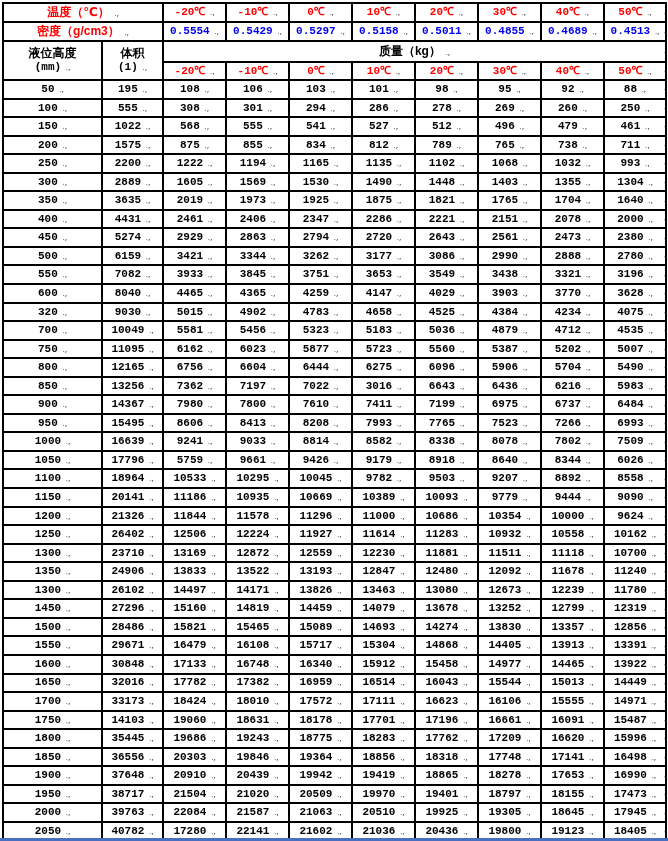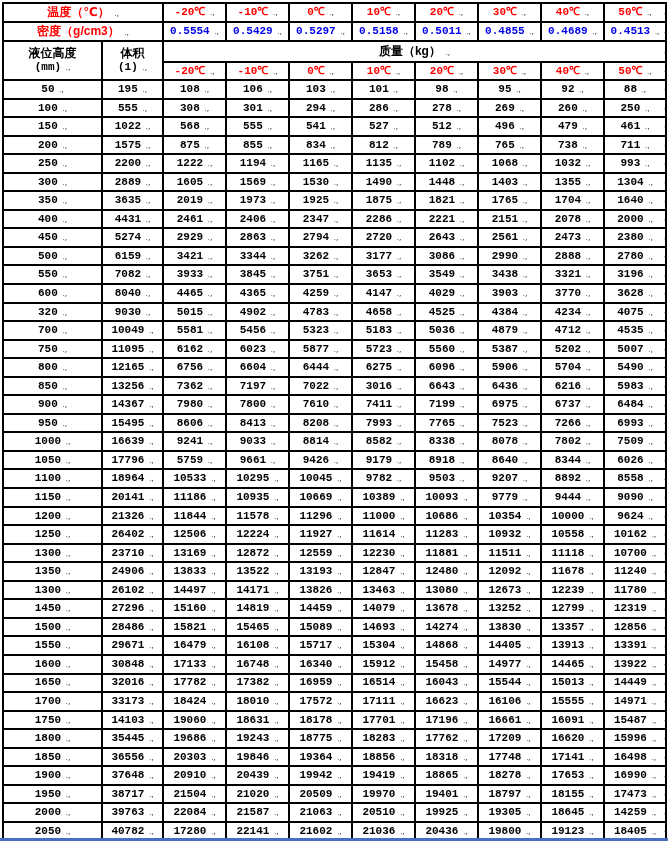--- a/index.html
+++ b/index.html
@@ -559,21 +559,21 @@
         <tr>
           <td><span>2000</span><span class="mark">.,</span></td>
           <td><span>39763</span><span class="mark">.,</span></td>
           <td><span>22084</span><span class="mark">.,</span></td>
           <td><span>21587</span><span class="mark">.,</span></td>
           <td><span>21063</span><span class="mark">.,</span></td>
           <td><span>20510</span><span class="mark">.,</span></td>
           <td><span>19925</span><span class="mark">.,</span></td>
           <td><span>19305</span><span class="mark">.,</span></td>
           <td><span>18645</span><span class="mark">.,</span></td>
-          <td><span>14259</span><span class="mark">.,</span></td>
+          <td><span>17945</span><span class="mark">.,</span></td>
         </tr>
         <tr>
           <td><span>2050</span><span class="mark">.,</span></td>
           <td><span>40782</span><span class="mark">.,</span></td>
           <td><span>17280</span><span class="mark">.,</span></td>
           <td><span>22141</span><span class="mark">.,</span></td>
           <td><span>21602</span><span class="mark">.,</span></td>
           <td><span>21036</span><span class="mark">.,</span></td>
           <td><span>20436</span><span class="mark">.,</span></td>
           <td><span>19800</span><span class="mark">.,</span></td>

